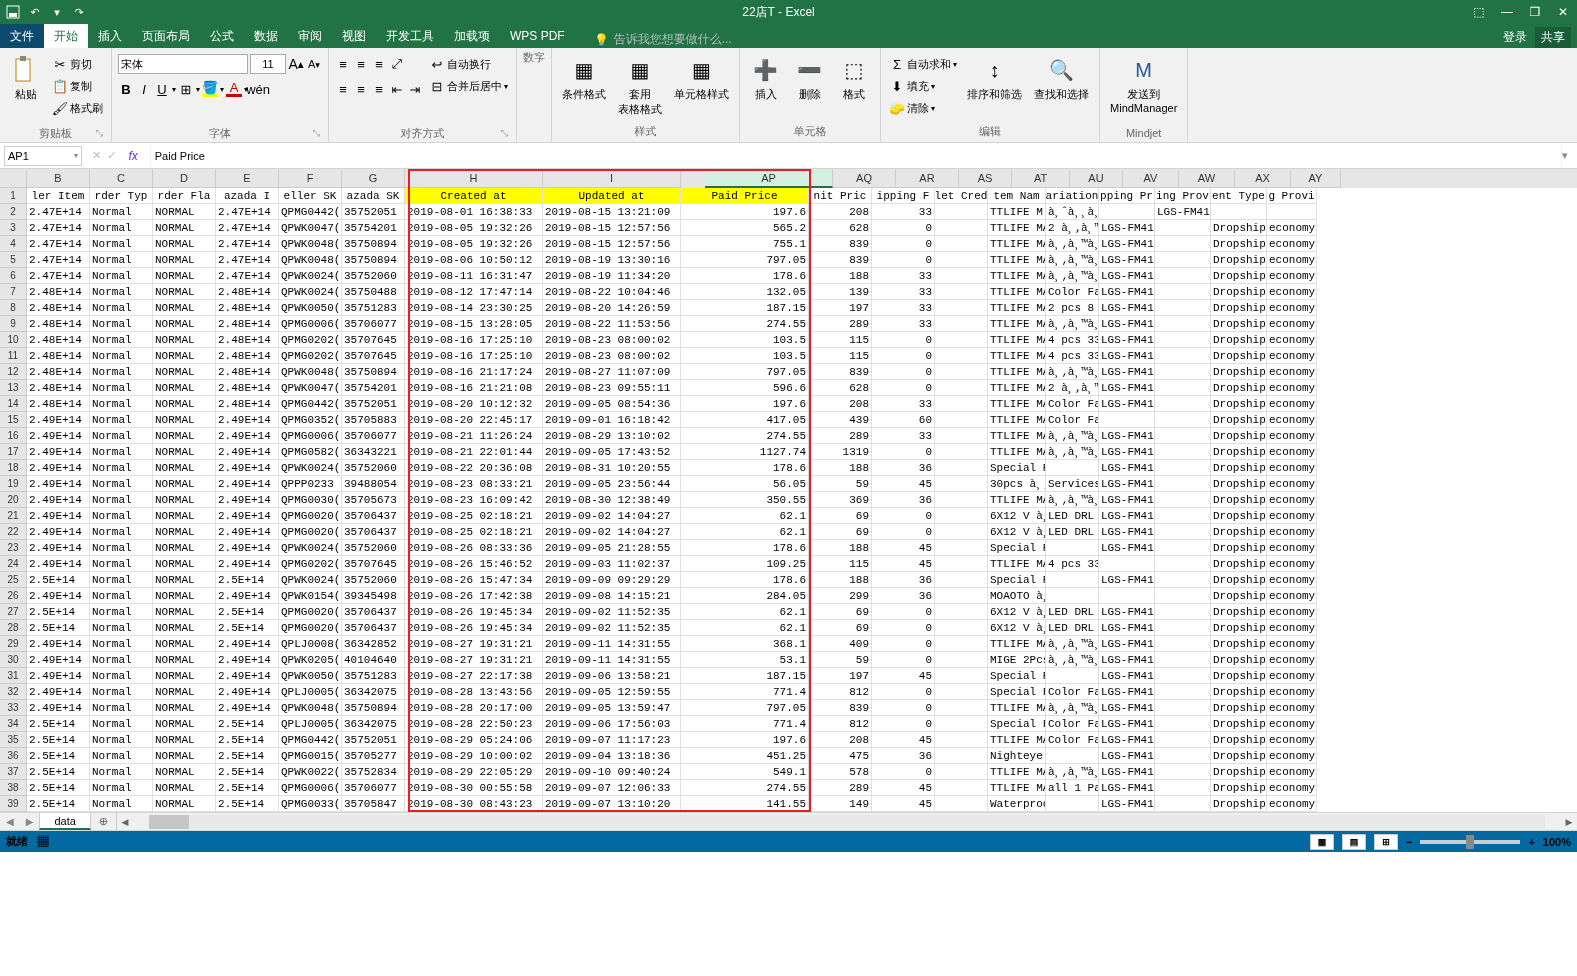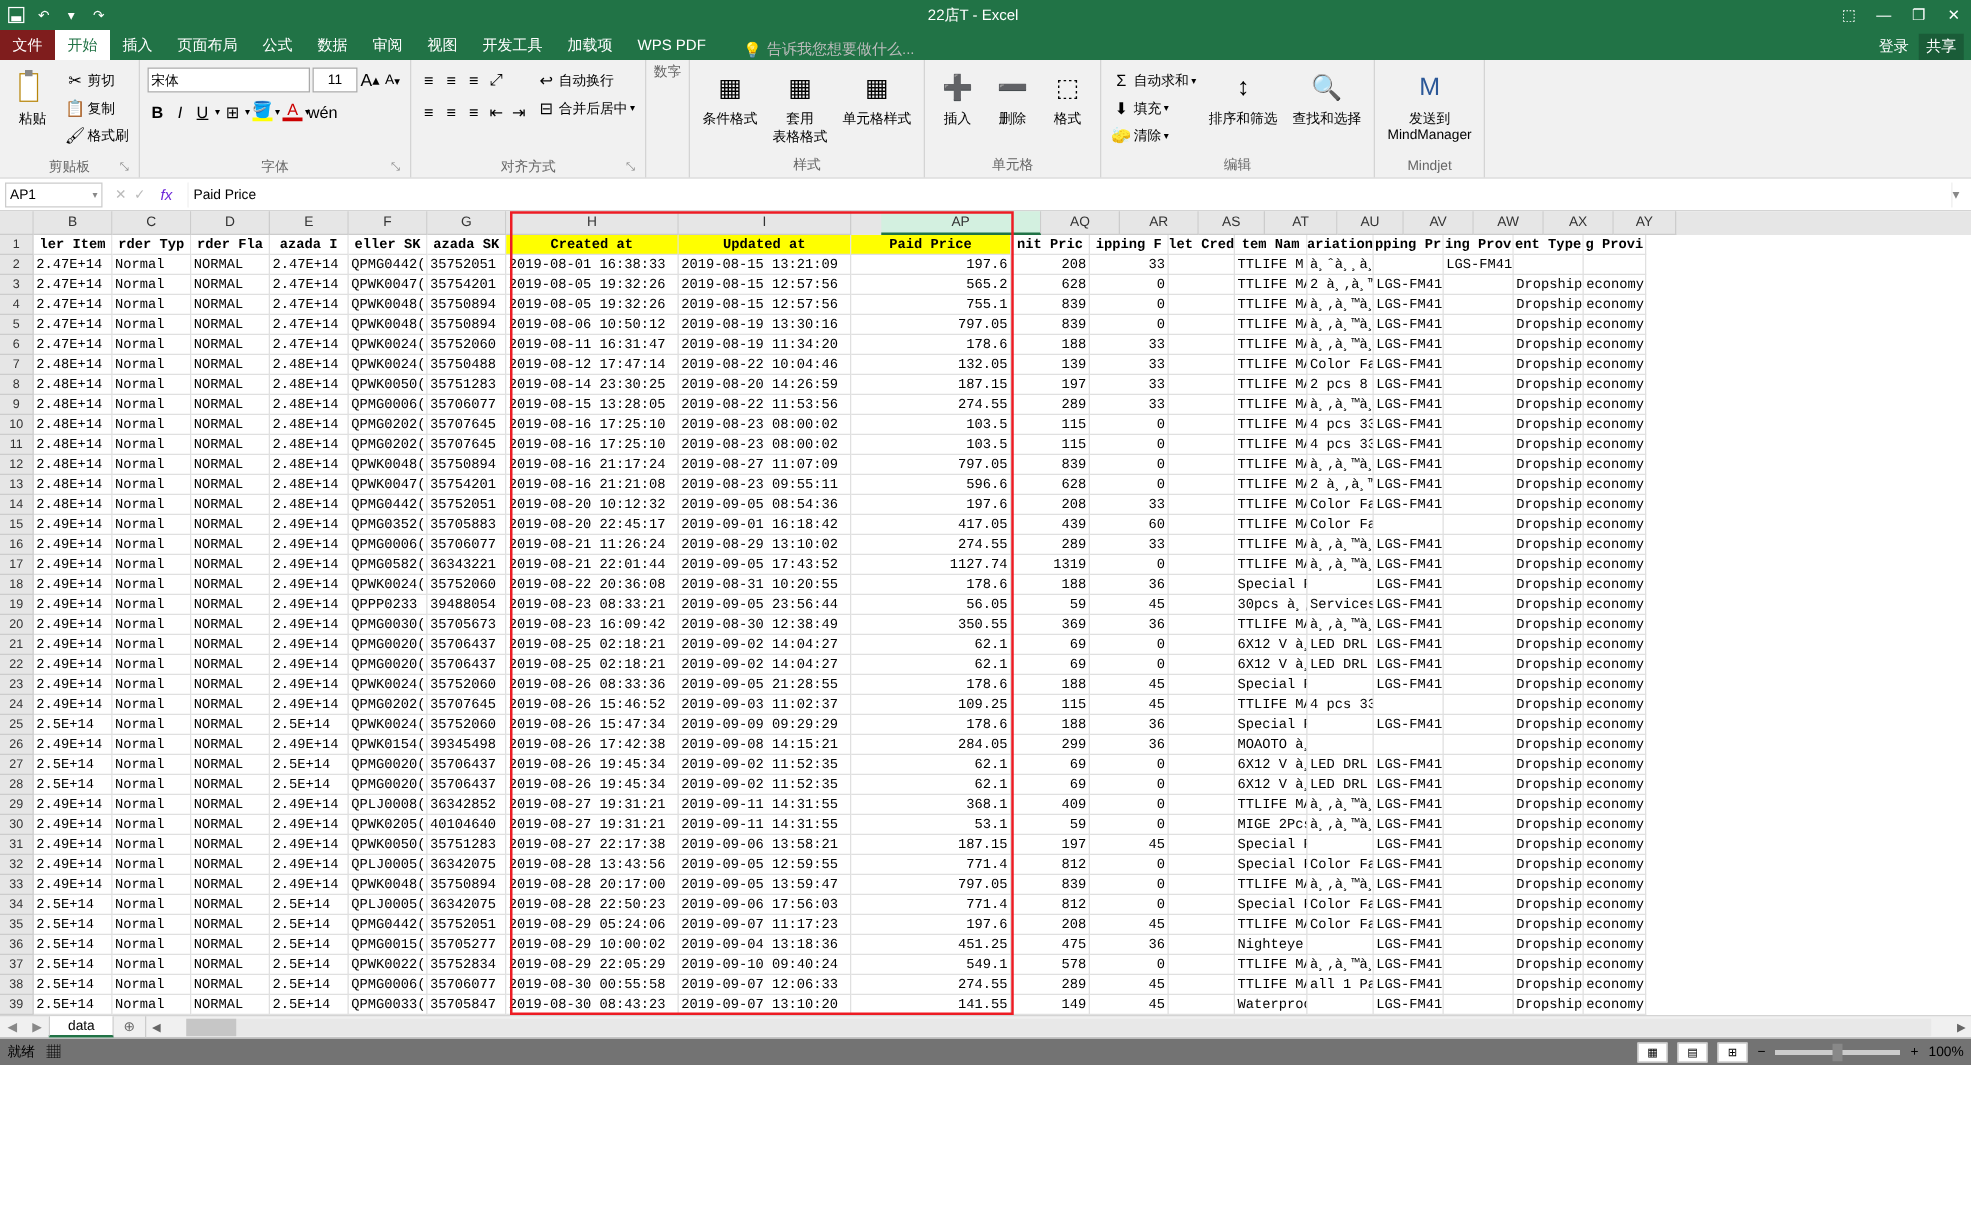--- a/index.html
+++ b/index.html
@@ -9,21 +9,21 @@
 .title-bar { height: 24px; background: linear-gradient(to bottom, #217346, #217346); color: #fff; display: flex; align-items: center; justify-content: space-between; padding: 0 4px; }
 .title-left { display: flex; align-items: center; gap: 4px; }
 .title-center { font-size: 12px; }
 .title-right { display: flex; align-items: center; gap: 8px; }
 .win-btn { width: 20px; height: 20px; display: flex; align-items: center; justify-content: center; cursor: pointer; color: #fff; font-size: 12px; }
 .qat-icon { width: 18px; height: 18px; display: flex; align-items: center; justify-content: center; cursor: pointer; }
 
 
 .tabs-row { height: 24px; background: #217346; display: flex; align-items: flex-end; }
 .tab { height: 24px; padding: 0 10px; color: #fff; font-size: 12px; display: flex; align-items: center; cursor: pointer; }
-.tab.file { background: #7f1d1d; }
+.tab.file { background: #0c4a6e; }
 .tab.active { background: #fff; color: #217346; }
 .tell-me { color: #bbb; margin-left: 20px; font-size: 12px; display: flex; align-items: center; gap: 4px; }
 .tabs-right { margin-left: auto; display: flex; gap: 8px; padding-right: 6px; color: #fff; font-size: 12px; align-items: center; }
 
 
 .ribbon { height: 95px; background: #f1f1f1; border-bottom: 1px solid #d4d4d4; display: flex; }
 .ribbon-group { border-right: 1px solid #d4d4d4; padding: 2px 6px 2px 6px; display: flex; flex-direction: column; }
 .ribbon-group-content { flex: 1; display: flex; align-items: flex-start; gap: 4px; padding-top: 3px; }
 .ribbon-group-label { text-align: center; font-size: 11px; color: #666; padding-bottom: 1px; }
 .big-btn { display: flex; flex-direction: column; align-items: center; gap: 2px; cursor: pointer; padding: 2px 4px; font-size: 11px; }
@@ -48,41 +48,41 @@
 
 .grid-wrap { position: relative; }
 .col-headers { display: flex; height: 19px; background: #e6e6e6; }
 .corner { width: 27px; background: #e6e6e6; border-right: 1px solid #ccc; border-bottom: 1px solid #ccc; }
 .col-h { border-right: 1px solid #ccc; border-bottom: 1px solid #ccc; text-align: center; font-size: 11px; display: flex; align-items: center; justify-content: center; color: #333; background: #e6e6e6; }
 .col-h.sel { background: #d3f0e0; border-bottom: 2px solid #217346; margin-left: 24px; }
 .rows { }
 .grow { display: flex; height: 16px; }
 .row-h { width: 27px; background: #e6e6e6; border-right: 1px solid #ccc; border-bottom: 1px solid #ccc; text-align: center; font-size: 10px; display: flex; align-items: center; justify-content: center; color: #333; }
 .cell { border-right: 1px solid #e0e0e0; border-bottom: 1px solid #e0e0e0; font-size: 11px; padding: 0 2px; overflow: hidden; white-space: nowrap; font-family: "SimSun", "Courier New", monospace; display: flex; align-items: center; }
-.cell.hdr { background: #ffff00; font-family: "Courier New", monospace; font-weight: bold; text-align: center; justify-content: center; }
+.cell.hdr { background: #ffff00; font-family: "Courier New", monospace; font-weight: normal; text-align: center; justify-content: center; }
 .cell.hdr.norm { background: #fff; }
 .cell.num { justify-content: flex-end; }
 .cell.mono { font-family: "Courier New", monospace; }
 
 
 .red-box { position: absolute; border: 2px solid #ed1c24; pointer-events: none; }
 
 
 .hscroll { height: 18px; background: #f0f0f0; border-top: 1px solid #d4d4d4; display: flex; align-items: center; }
 .sheet-tabs { display: flex; align-items: center; height: 100%; border-right: 1px solid #ccc; }
 .sheet-nav { padding: 0 6px; color: #888; cursor: pointer; font-size: 10px; }
 .sheet-tab { padding: 0 14px; height: 100%; display: flex; align-items: center; font-size: 11px; border: 1px solid #ccc; border-top: none; background: #fff; cursor: pointer; }
 .sheet-tab.active { border-bottom: 2px solid #217346; background: #fff; }
 .sheet-add { padding: 0 8px; cursor: pointer; color: #666; }
 .hscroll-track { flex: 1; height: 14px; background: #e8e8e8; margin: 0 16px; position: relative; }
 .hscroll-thumb { position: absolute; height: 14px; width: 40px; background: #c6c6c6; left: 0; cursor: pointer; }
 .hscroll-arrow { width: 16px; text-align: center; cursor: pointer; font-size: 9px; color: #666; }
 
 
-.status-bar { height: 22px; background: #737373; border-top: 1px solid #d4d4d4; display: flex; align-items: center; justify-content: space-between; font-size: 11px; padding: 0 6px; }
+.status-bar { height: 22px; background: #0369a1; border-top: 1px solid #d4d4d4; display: flex; align-items: center; justify-content: space-between; font-size: 11px; padding: 0 6px; font-weight: bold; }
 .status-right { display: flex; align-items: center; gap: 8px; }
 .view-btn { width: 24px; height: 16px; border: 1px solid #ccc; cursor: pointer; background: #fff; display: flex; align-items: center; justify-content: center; font-size: 9px; }
 .zoom-slider { width: 100px; height: 4px; background: #ccc; position: relative; }
 .zoom-thumb { width: 8px; height: 14px; background: #888; position: absolute; left: 46px; top: -5px; cursor: pointer; }
 
 
 .w-b { width: 63px; } .w-c { width: 63px; } .w-d { width: 63px; } .w-e { width: 63px; } .w-f { width: 63px; } .w-g { width: 63px; }
 .w-h { width: 138px; } .w-i { width: 138px; } .w-ap { width: 128px; }
 .w-aq { width: 63px; } .w-ar { width: 63px; } .w-as { width: 53px; } .w-at { width: 58px; } .w-au { width: 53px; } .w-av { width: 56px; } .w-aw { width: 56px; } .w-ax { width: 56px; } .w-ay { width: 50px; }
 

